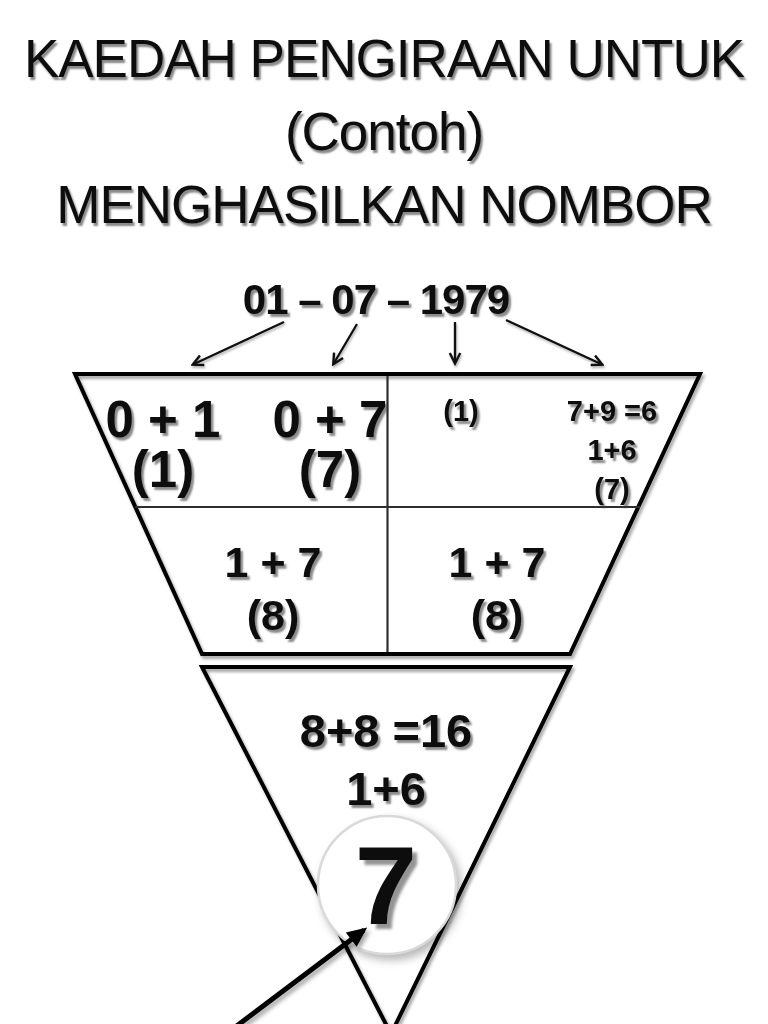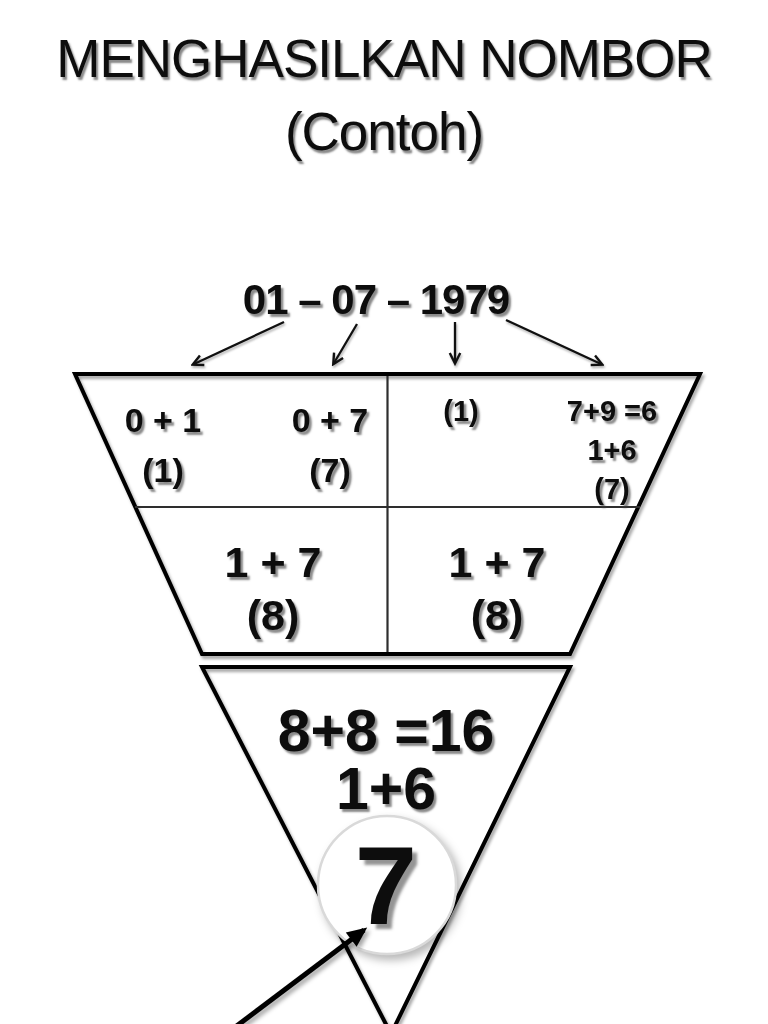--- a/index.html
+++ b/index.html
@@ -40,30 +40,30 @@
     text-shadow:2.5px 3px 2px rgba(60,60,60,0.6);
     white-space:nowrap;
   }
   
   .cell{
     position:absolute; transform:translateX(-50%);
     text-align:center; color:var(--text); font-weight:bold;
     text-shadow:2.5px 3px 2px rgba(60,60,60,0.6);
     white-space:nowrap;
   }
-  .cell-a{ font-size:34px; line-height:50px; top:395px; }
+  .cell-a{ font-size:51px; line-height:50px; top:395px; }
   .cell-a1{ left:163px; }
   .cell-a2{ left:330px; }
   .cell-b{ font-size:29px; line-height:39px; top:392px; }
   .cell-b1{ left:461px; }
   .cell-b2{ left:612px; }
   .cell-c{ font-size:43px; line-height:53px; top:536px; }
   .cell-c1{ left:273px; }
   .cell-c2{ left:497px; }
-  .cell-apex{ left:386px; top:702px; font-size:59px; line-height:58px; }
+  .cell-apex{ left:386px; top:702px; font-size:47px; line-height:58px; }
   .final-number{
     position:absolute; left:386px; top:822px;
     transform:translateX(-50%);
     font-size:112px; line-height:128px; font-weight:bold;
     color:var(--text);
     text-shadow:5px 5px 3px rgba(60,60,60,0.55);
   }
   
   svg.diagram{ position:absolute; left:0; top:0; }
   .shape-outline{ fill:none; stroke:var(--outline); stroke-width:4;
@@ -75,22 +75,23 @@
     filter:drop-shadow(3px 3px 2px rgba(0,0,0,0.35)); }
   .result-ring{ fill:#ffffff; stroke:var(--circle-ring); stroke-width:2.5;
     filter:drop-shadow(4px 5px 4px rgba(0,0,0,0.28)); }
 </style>
 </head>
 <body>
 
 <div class="slide">
 
   <div class="title">
+    <div>KAEDAH PENGIRAAN UNTUK</div>
+    <div>(Contoh)</div>
     <div>MENGHASILKAN NOMBOR</div>
-    <div>(Contoh)</div>
   </div>
 
   <div class="date">01 – 07 – 1979</div>
 
   <svg class="diagram" width="768" height="1024" viewBox="0 0 768 1024">
     <defs>
       <marker id="mOpen" viewBox="0 0 10 10" refX="7.5" refY="5" markerWidth="6.5" markerHeight="6.5" orient="auto-start-reverse">
         <path d="M1.5,1.5 L8.5,5 L1.5,8.5" fill="none" stroke="#101010" stroke-width="1.6"></path>
       </marker>
       <marker id="mSolid" viewBox="0 0 10 10" refX="8" refY="5" markerWidth="4.6" markerHeight="4" orient="auto">

